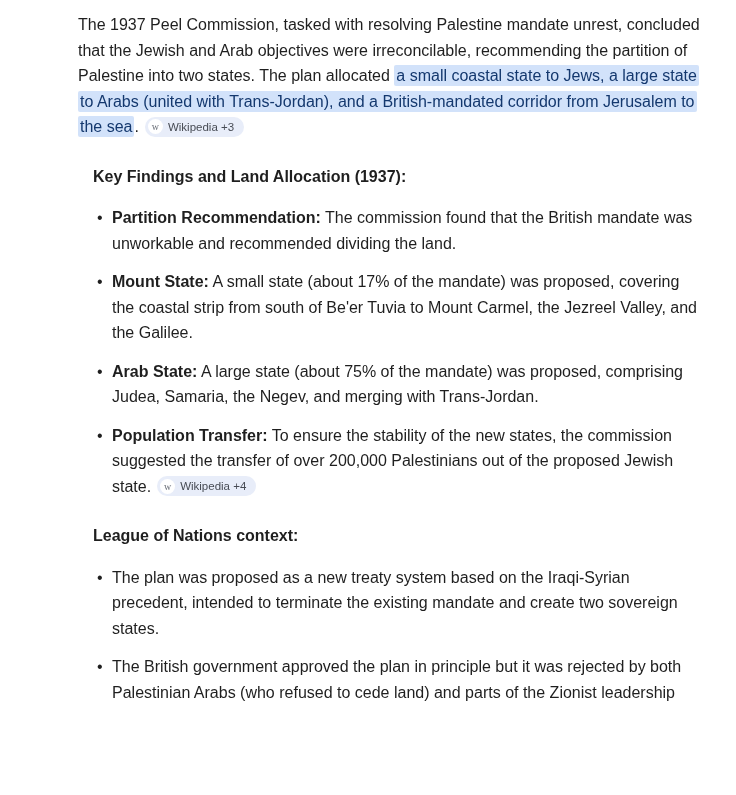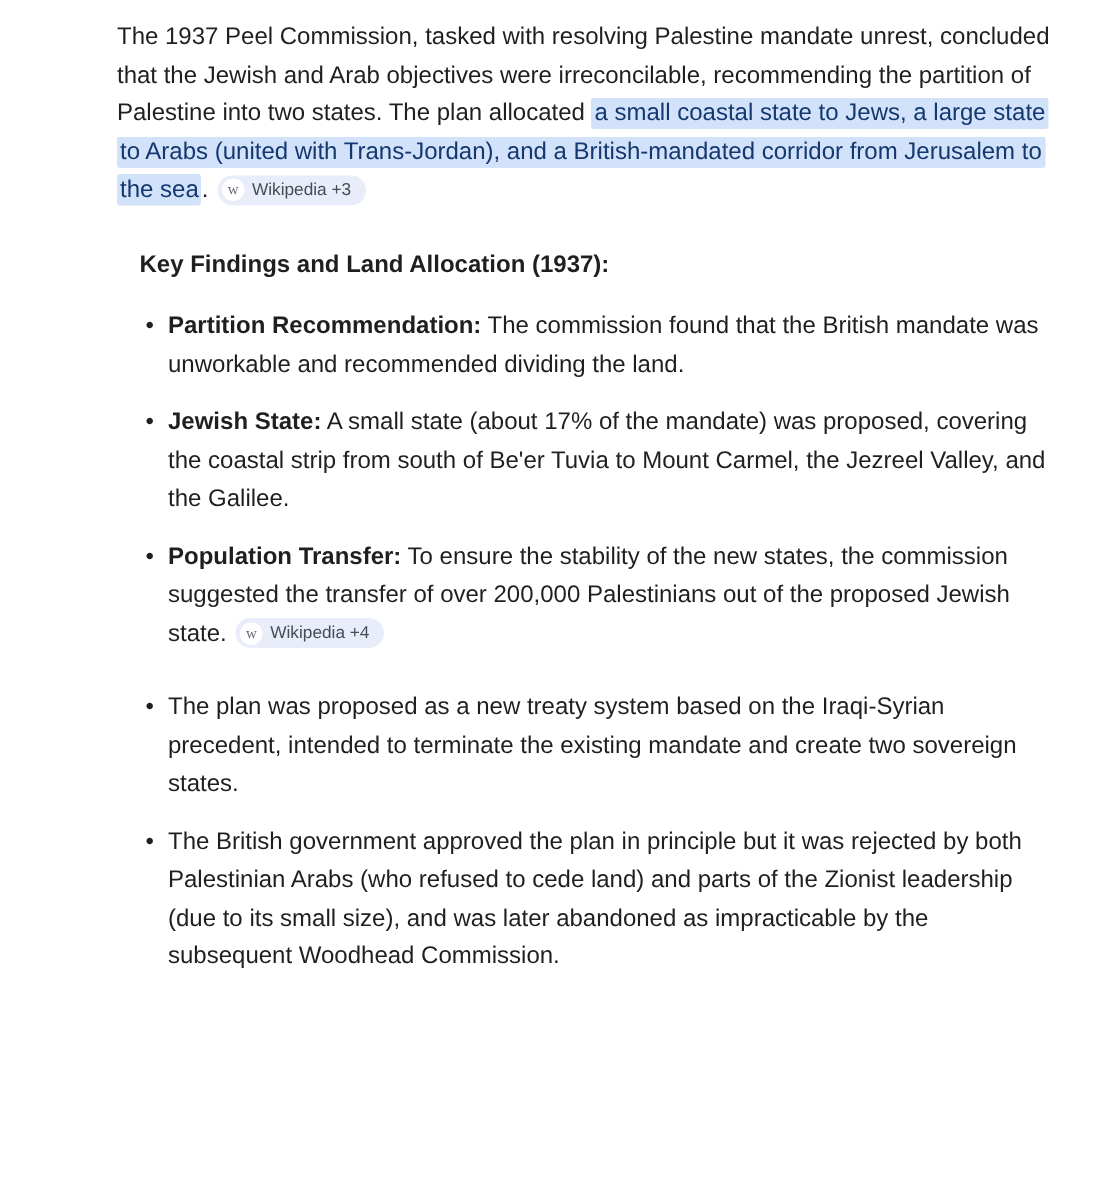--- a/index.html
+++ b/index.html
@@ -116,29 +116,31 @@
 
     <p class="intro"><span>The 1937 Peel Commission, tasked with resolving Palestine mandate unrest, concluded that the Jewish and Arab objectives were irreconcilable, recommending the partition of Palestine into two states. The plan allocated </span><span class="hl">a small coastal state to Jews, a large state to Arabs (united with Trans-Jordan), and a British-mandated corridor from Jerusalem to the sea</span><span>.</span><span><span class="chip">
             <span class="chip-circle">w</span>
             <span class="chip-label">Wikipedia +3</span>
           </span></span></p>
 
     <section class="sec">
       <h3 class="sec-heading">Key Findings and Land Allocation (1937):</h3>
       <ul class="bullets">
           <li><b>Partition Recommendation:</b><span> The commission found that the British mandate was unworkable and recommended dividing the land.</span></li>
-          <li><b>Jewish State:</b><span> A small state (about 17% of the mandate) was proposed, covering the coastal strip from south of Be'er Tuvia to Mount Carmel, the Jezreel Valley, and the Galilee.</span></li>
+          <li><b>Mount State:</b><span> A small state (about 17% of the mandate) was proposed, covering the coastal strip from south of Be'er Tuvia to Mount Carmel, the Jezreel Valley, and the Galilee.</span></li>
+          <li><b>Arab State:</b><span> A large state (about 75% of the mandate) was proposed, comprising Judea, Samaria, the Negev, and merging with Trans-Jordan.</span></li>
           <li><b>Population Transfer:</b><span> To ensure the stability of the new states, the commission suggested the transfer of over 200,000 Palestinians out of the proposed Jewish state.</span><span class="chip">
               <span class="chip-circle">w</span>
               <span class="chip-label">Wikipedia +4</span>
             </span></li>
         </ul>
     </section>
 
     <section class="sec">
+      <h3 class="sec-heading">League of Nations context:</h3>
       <ul class="bullets">
           <li><span>The plan was proposed as a new treaty system based on the Iraqi-Syrian precedent, intended to terminate the existing mandate and create two sovereign states.</span></li>
           <li><span>The British government approved the plan in principle but it was rejected by both Palestinian Arabs (who refused to cede land) and parts of the Zionist leadership (due to its small size), and was later abandoned as impracticable by the subsequent Woodhead Commission.</span></li>
         </ul>
     </section>
 
   </div>
 
   <div class="bottom-card"></div>
 </div>

